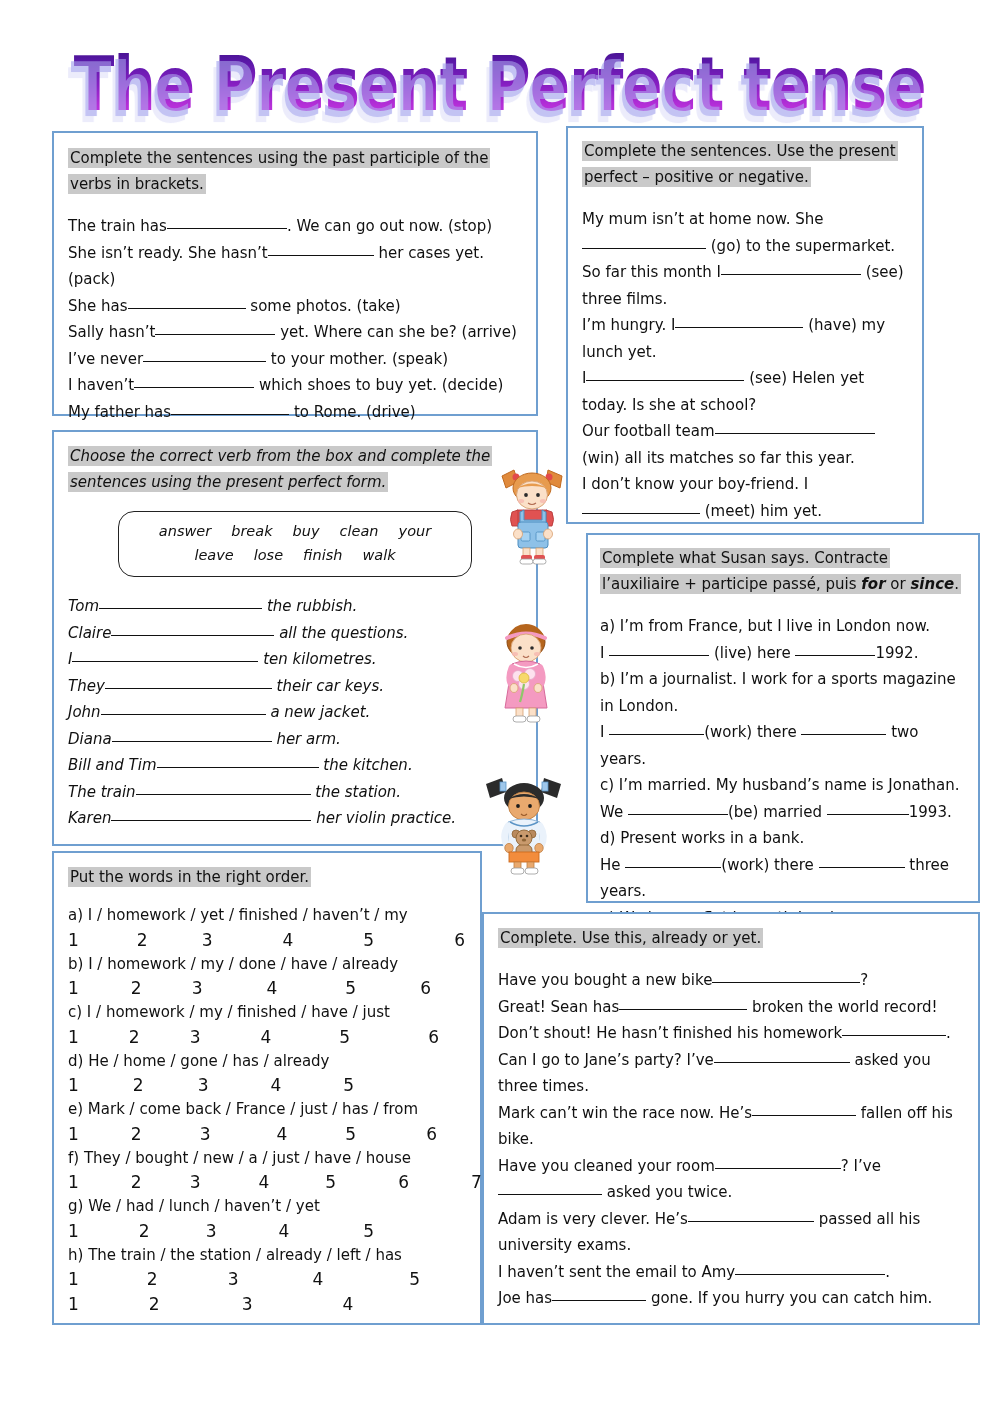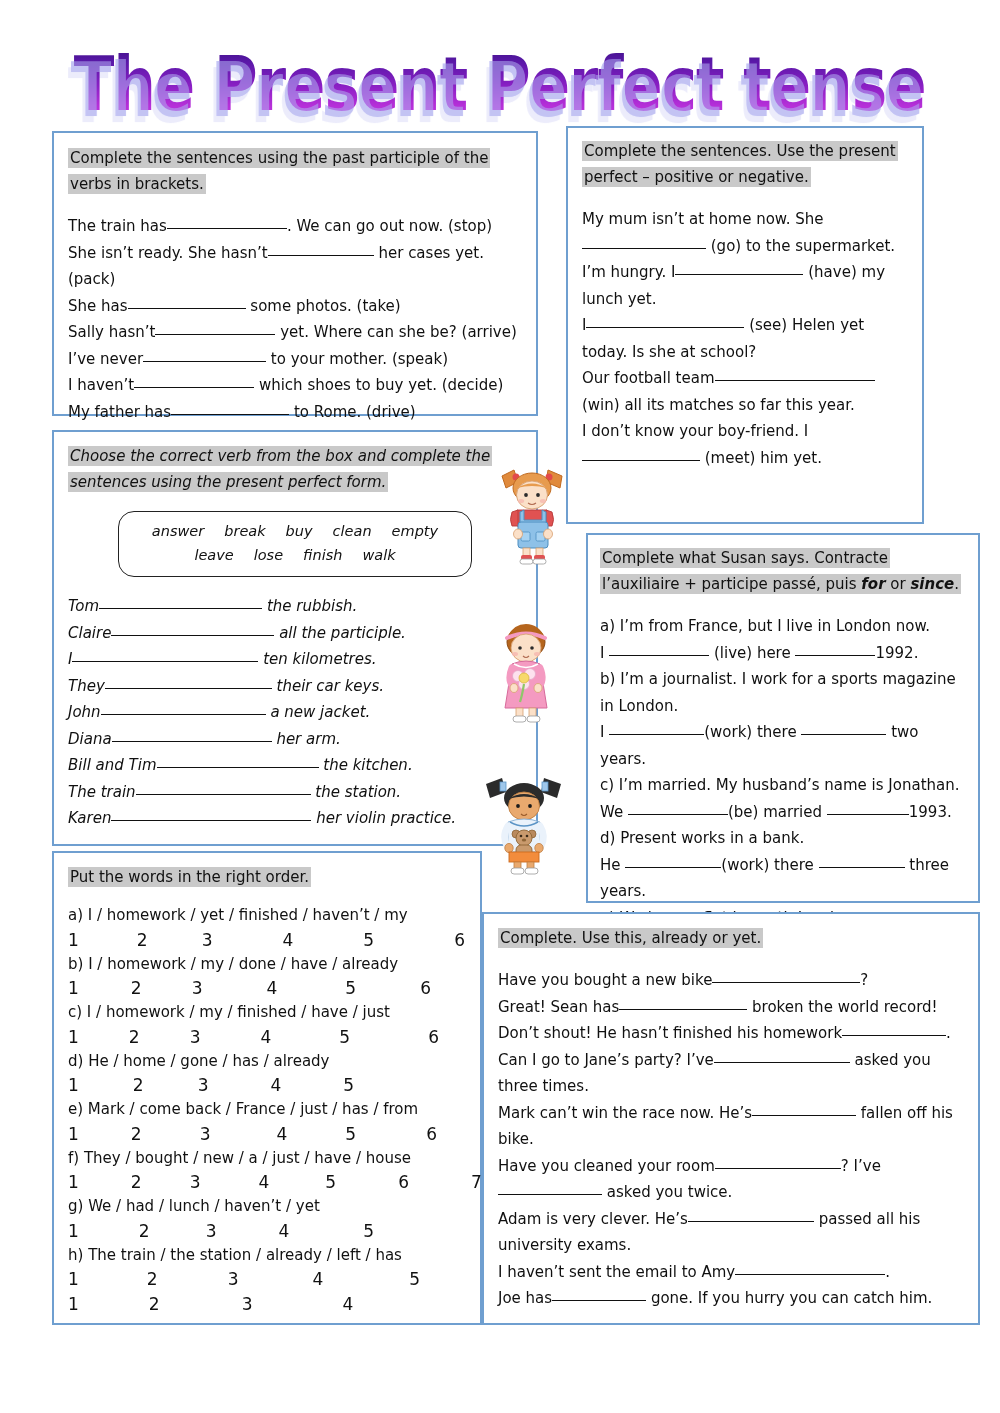--- a/index.html
+++ b/index.html
@@ -144,38 +144,39 @@
       <p><span>My father has</span><span class="bl" style="width: 118px;"></span><span> to Rome. (drive)</span></p>
     </div>
 </div>
 
 <div class="box" id="box2">
   <div class="instr-block">
     <span class="instr">Complete the sentences. Use  the present perfect – positive or negative.</span>
   </div>
   <div class="body-text" id="ex2-items">
       <p><span>My mum isn’t at home now. She</span><span class="bl" style="width: 124px;"></span><span> (go) to the supermarket.</span></p>
+      <p><span>So far this month I</span><span class="bl" style="width: 140px;"></span><span> (see) three films.</span></p>
       <p><span>I’m hungry. I</span><span class="bl" style="width: 128px;"></span><span> (have) my lunch yet.</span></p>
       <p><span>I</span><span class="bl" style="width: 158px;"></span><span> (see) Helen yet today. Is she at school?</span></p>
       <p><span>Our football team</span><span class="bl" style="width: 160px;"></span><span> (win) all its matches so far this year.</span></p>
       <p><span>I don’t know your boy-friend. I</span><span class="bl" style="width: 118px;"></span><span> (meet) him yet.</span></p>
     </div>
 </div>
 
 <div class="box" id="box3">
   <div class="instr-block">
     <span class="instr">Choose the correct verb from the box and complete the sentences using the present perfect form.</span>
   </div>
   <div class="wordbank">
-    <div class="row" id="wb-row1"><span class="w">answer</span><span class="w">break</span><span class="w">buy</span><span class="w">clean</span><span class="w">empty</span></div>
+    <div class="row" id="wb-row1"><span class="w">answer</span><span class="w">break</span><span class="w">buy</span><span class="w">clean</span><span class="w">your</span></div>
     <div class="row" id="wb-row2"><span class="w">leave</span><span class="w">lose</span><span class="w">finish</span><span class="w">walk</span></div>
   </div>
   <div class="body-text" id="ex3-items">
       <p><span>Tom</span><span class="bl" style="width: 163px;"></span><span> the rubbish.</span></p>
-      <p><span>Claire</span><span class="bl" style="width: 163px;"></span><span> all the participle.</span></p>
+      <p><span>Claire</span><span class="bl" style="width: 163px;"></span><span> all the questions.</span></p>
       <p><span>I</span><span class="bl" style="width: 186px;"></span><span> ten kilometres.</span></p>
       <p><span>They</span><span class="bl" style="width: 167px;"></span><span> their car keys.</span></p>
       <p><span>John</span><span class="bl" style="width: 165px;"></span><span> a new jacket.</span></p>
       <p><span>Diana</span><span class="bl" style="width: 160px;"></span><span> her arm.</span></p>
       <p><span>Bill and Tim</span><span class="bl" style="width: 162px;"></span><span> the kitchen.</span></p>
       <p><span>The train</span><span class="bl" style="width: 175px;"></span><span> the station.</span></p>
       <p><span>Karen</span><span class="bl" style="width: 200px;"></span><span> her violin practice.</span></p>
     </div>
 </div>
 

